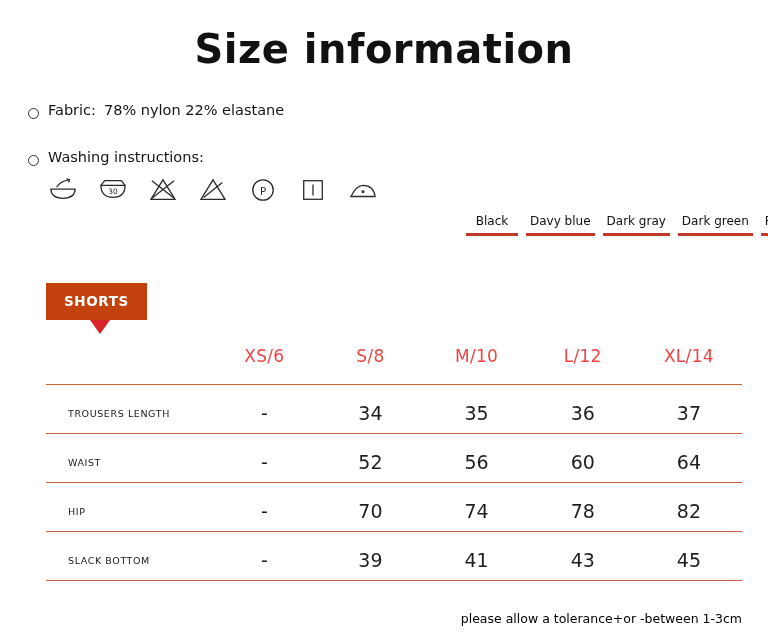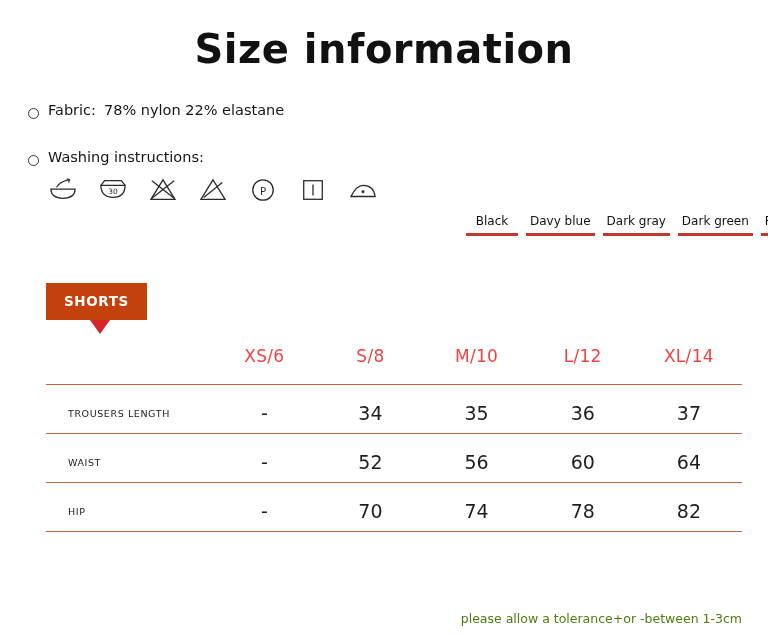--- a/index.html
+++ b/index.html
@@ -162,21 +162,21 @@
   }
   .col-head { width: 165px; }
   .col-cell { width: 106px; }
 
   
   .footnote {
     position: absolute;
     right: 26px;
     bottom: 8px;
     font-size: 12.5px;
-    color: #4d7c0f;
+    color: #000000;
   }
 </style>
 </head>
 <body>
 
 <h1 class="page-title">Size information</h1>
 
 <div class="bullet-row">
   <span class="bullet-marker"></span>
   <span class="bullet-text">Fabric:</span>
@@ -293,16 +293,24 @@
       <td>64</td>
     </tr>
     <tr>
       <td class="rowhead">HIP</td>
       <td>-</td>
       <td>70</td>
       <td>74</td>
       <td>78</td>
       <td>82</td>
     </tr>
+    <tr>
+      <td class="rowhead">SLACK BOTTOM</td>
+      <td>-</td>
+      <td>39</td>
+      <td>41</td>
+      <td>43</td>
+      <td>45</td>
+    </tr>
   </tbody>
 </table>
 
 <div class="footnote">please allow a tolerance+or -between 1-3cm</div>
 
 </body></html>

